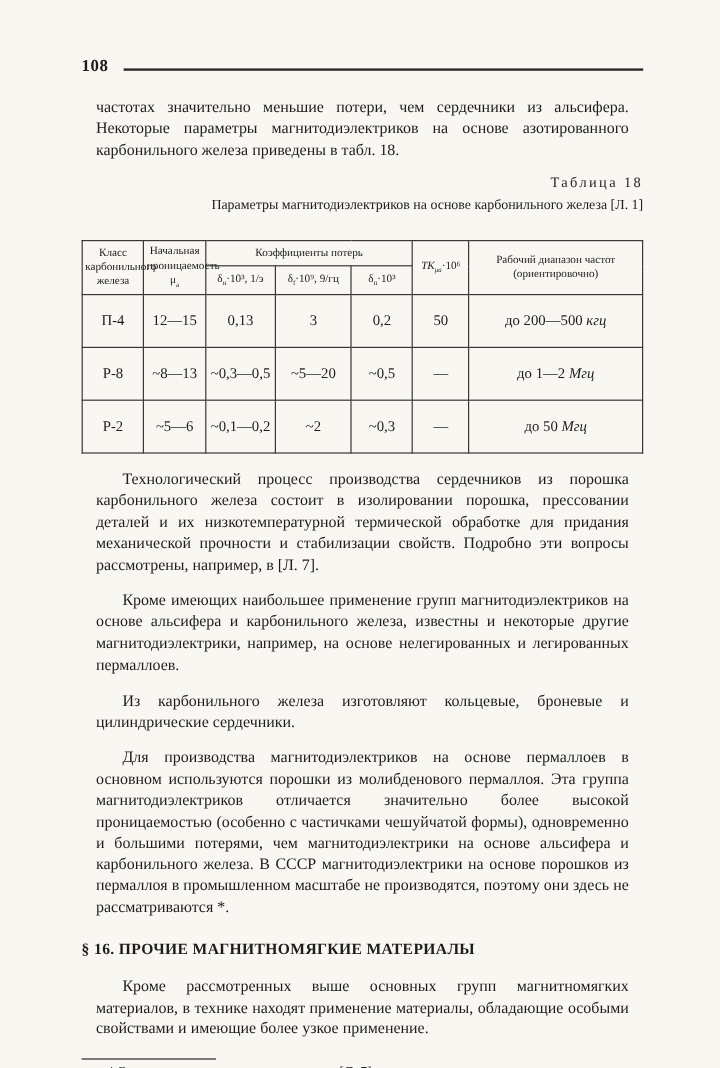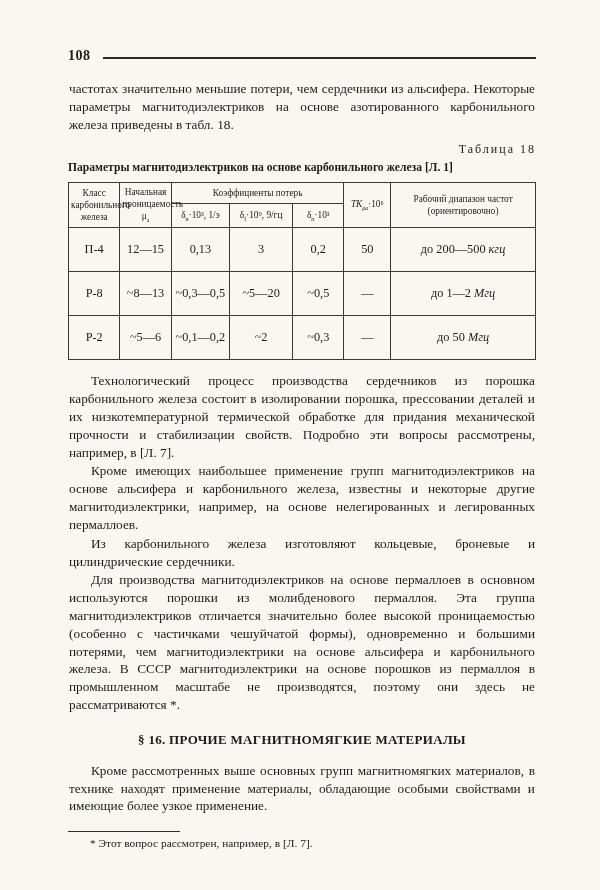--- a/index.html
+++ b/index.html
@@ -7,36 +7,36 @@
     width:600px;height:890px;box-sizing:border-box;
     background:#f9f7f2;color:#1d1c1a;
     padding:48px 64px 0 68px;
     font-family:"Liberation Serif","DejaVu Serif",serif;
     overflow:hidden;position:relative;
   }
   .pagehead{display:flex;align-items:center;gap:12px;margin-bottom:16px;}
   .pagenum{font-weight:bold;font-size:14px;letter-spacing:.5px;}
   .headrule{flex:1;border-top:2px solid #2b2a28;margin-top:3px;}
 
-  p.body{font-size:13.3px;line-height:1.34;text-align:justify;margin:1px;text-indent:22px;}
+  p.body{font-size:13.3px;line-height:1.34;text-align:justify;margin:12px;text-indent:22px;}
   p.noindent{text-indent:0;}
   p.space{margin-top:1px;}
 
   .tbl-label{text-align:right;font-size:12px;letter-spacing:2px;margin-top:9px;}
-  .tbl-caption{text-align:left;font-weight:bold;font-size:11.6px;line-height:1.25;margin:4px 0 6px;}
+  .tbl-caption{text-align:right;font-weight:normal;font-size:11.6px;line-height:1.25;margin:4px 0 21px;}
 
   table{width:100%;border-collapse:collapse;table-layout:fixed;margin-bottom:12px;}
   th,td{border:1px solid #3a3936;text-align:center;vertical-align:middle;padding:3px 2px;}
   th{font-size:9.3px;font-weight:normal;line-height:1.3;}
   td{font-size:12.3px;height:37px;}
   sub{font-size:.62em;}
   .unit{font-style:italic;}
   .tk-head{font-style:italic;}
 
-  .heading{text-align:center;font-weight:bold;font-size:13px;letter-spacing:.3px;margin:18px 0 14px;}
+  .heading{text-align:left;font-weight:bold;font-size:13px;letter-spacing:.3px;margin:18px 0 14px;}
 
   .footnote-rule{width:112px;border-top:1.2px solid #2b2a28;margin:16px 0 4px 0;}
   .footnote{font-size:11.4px;text-indent:22px;line-height:1.3;}
 </style>
 </head>
 <body>
 
 <div class="page">
 
   <div class="pagehead">

